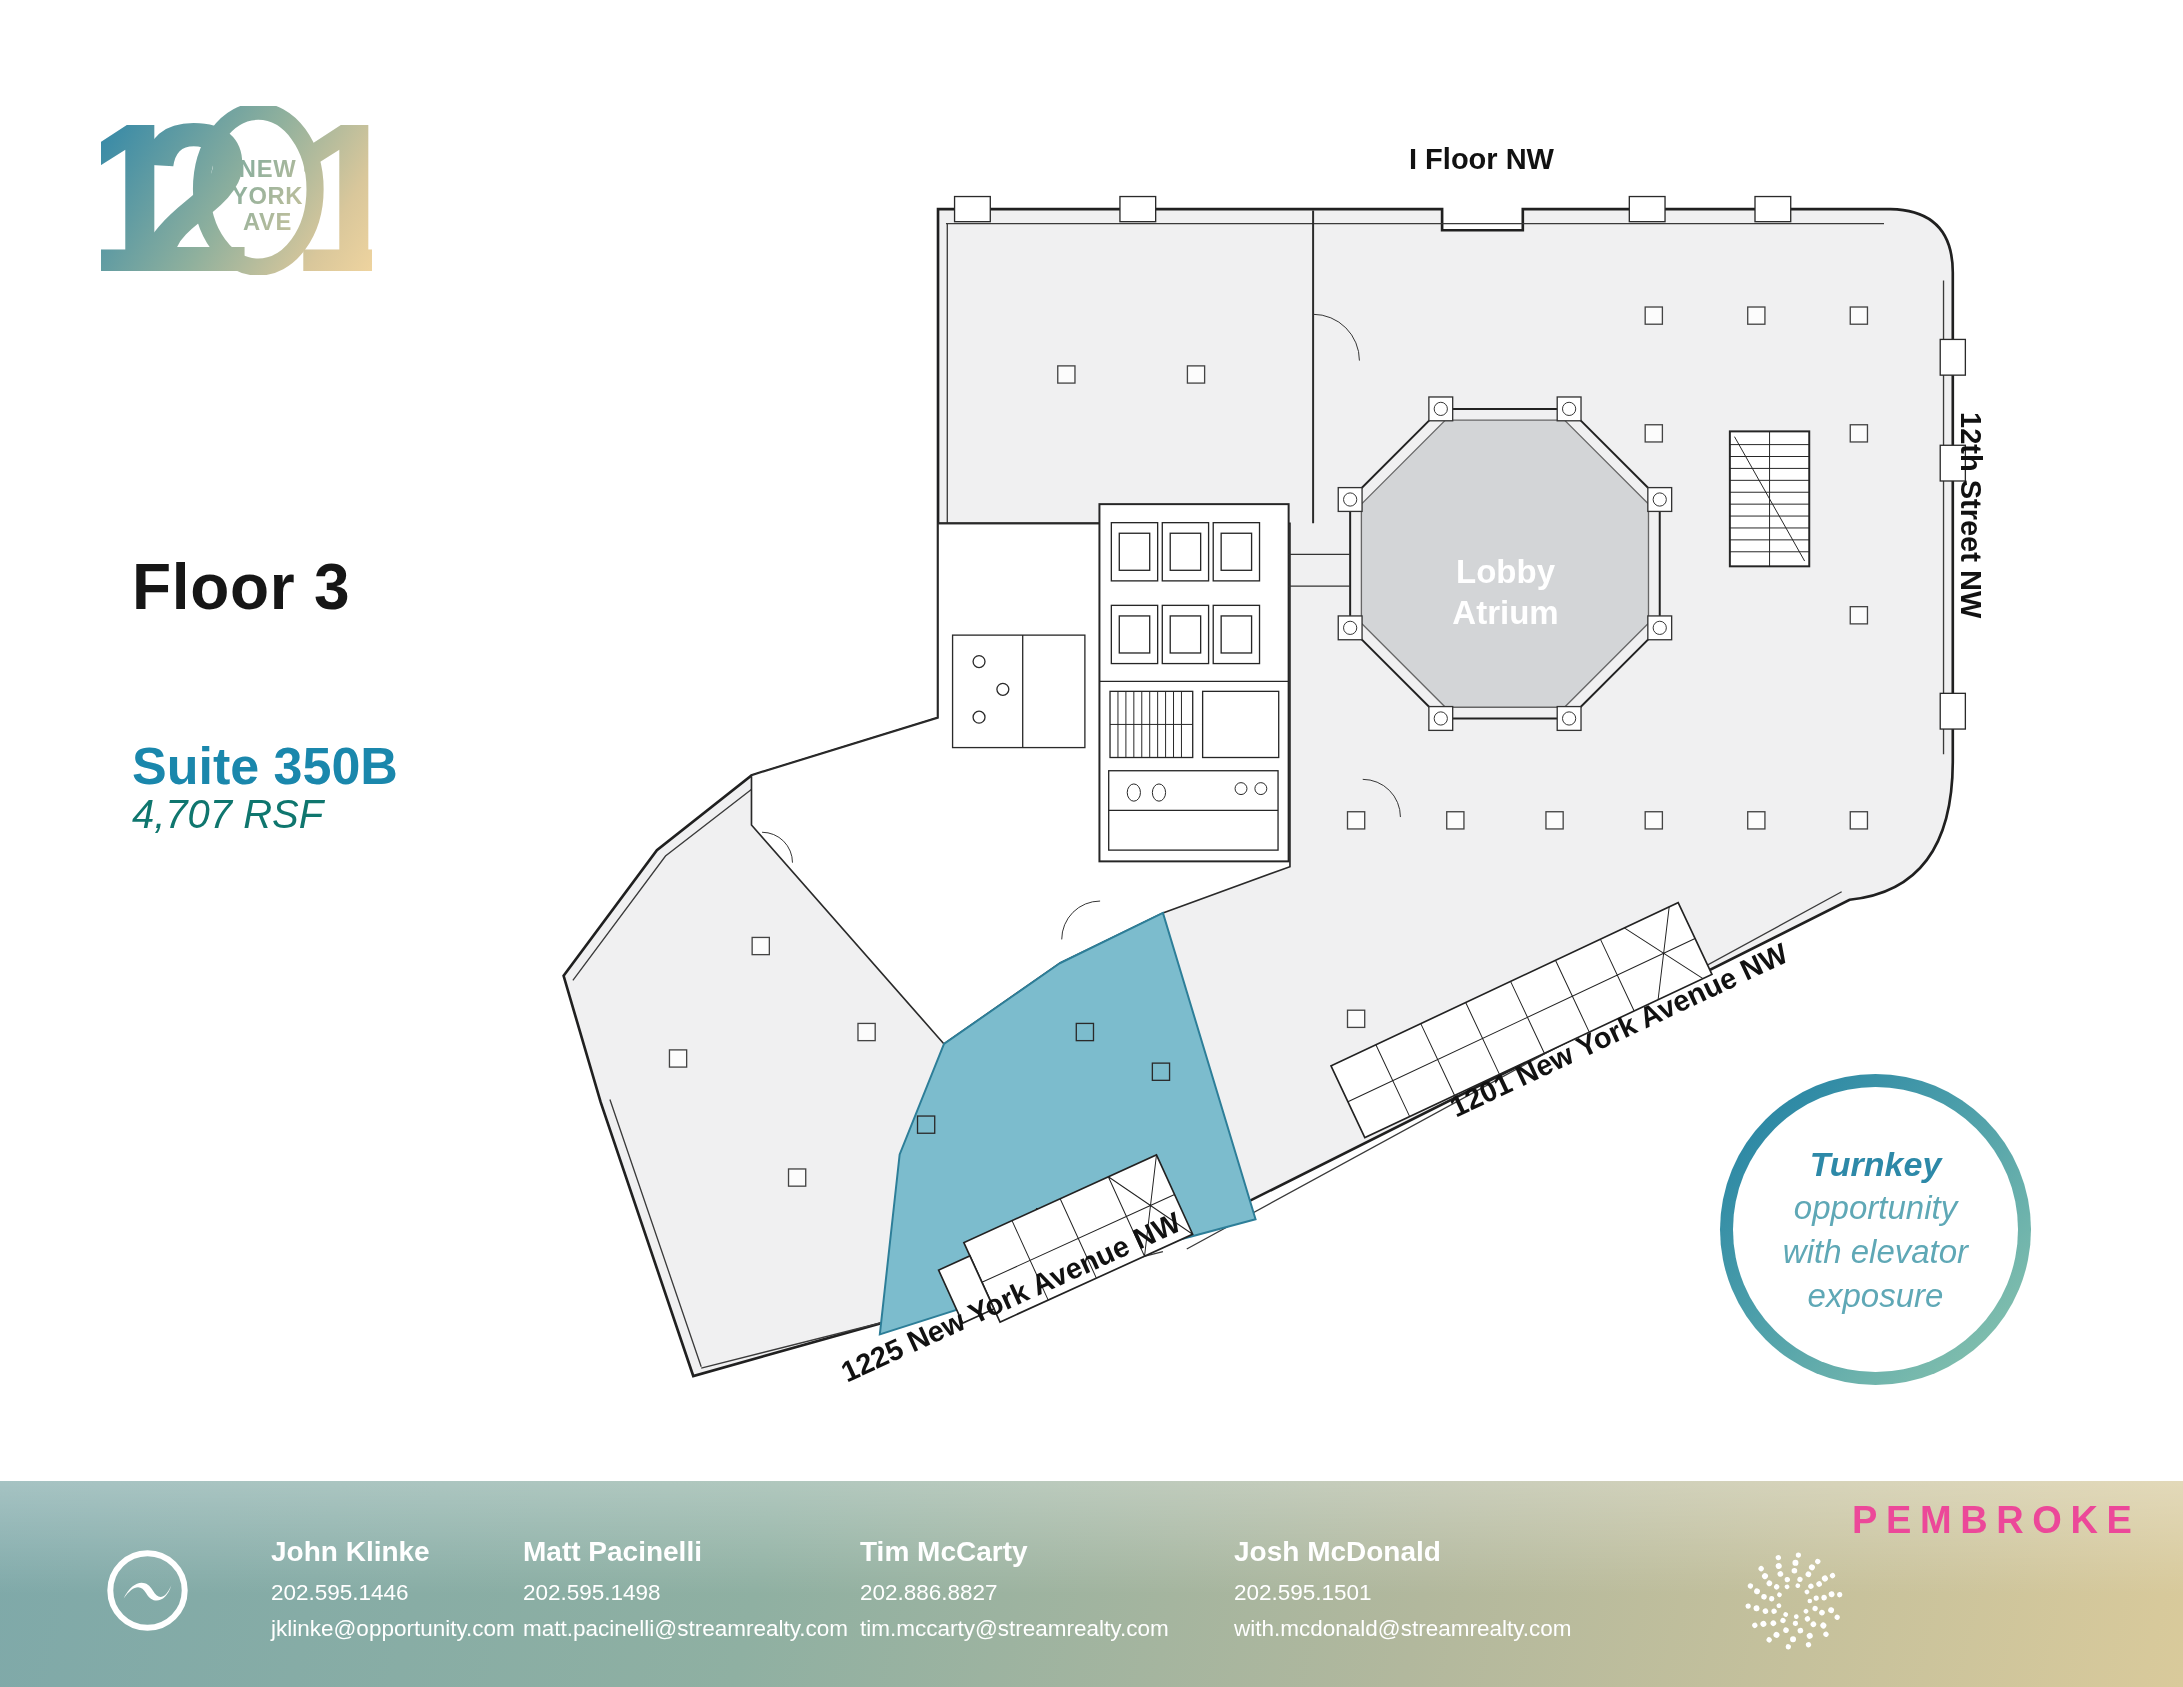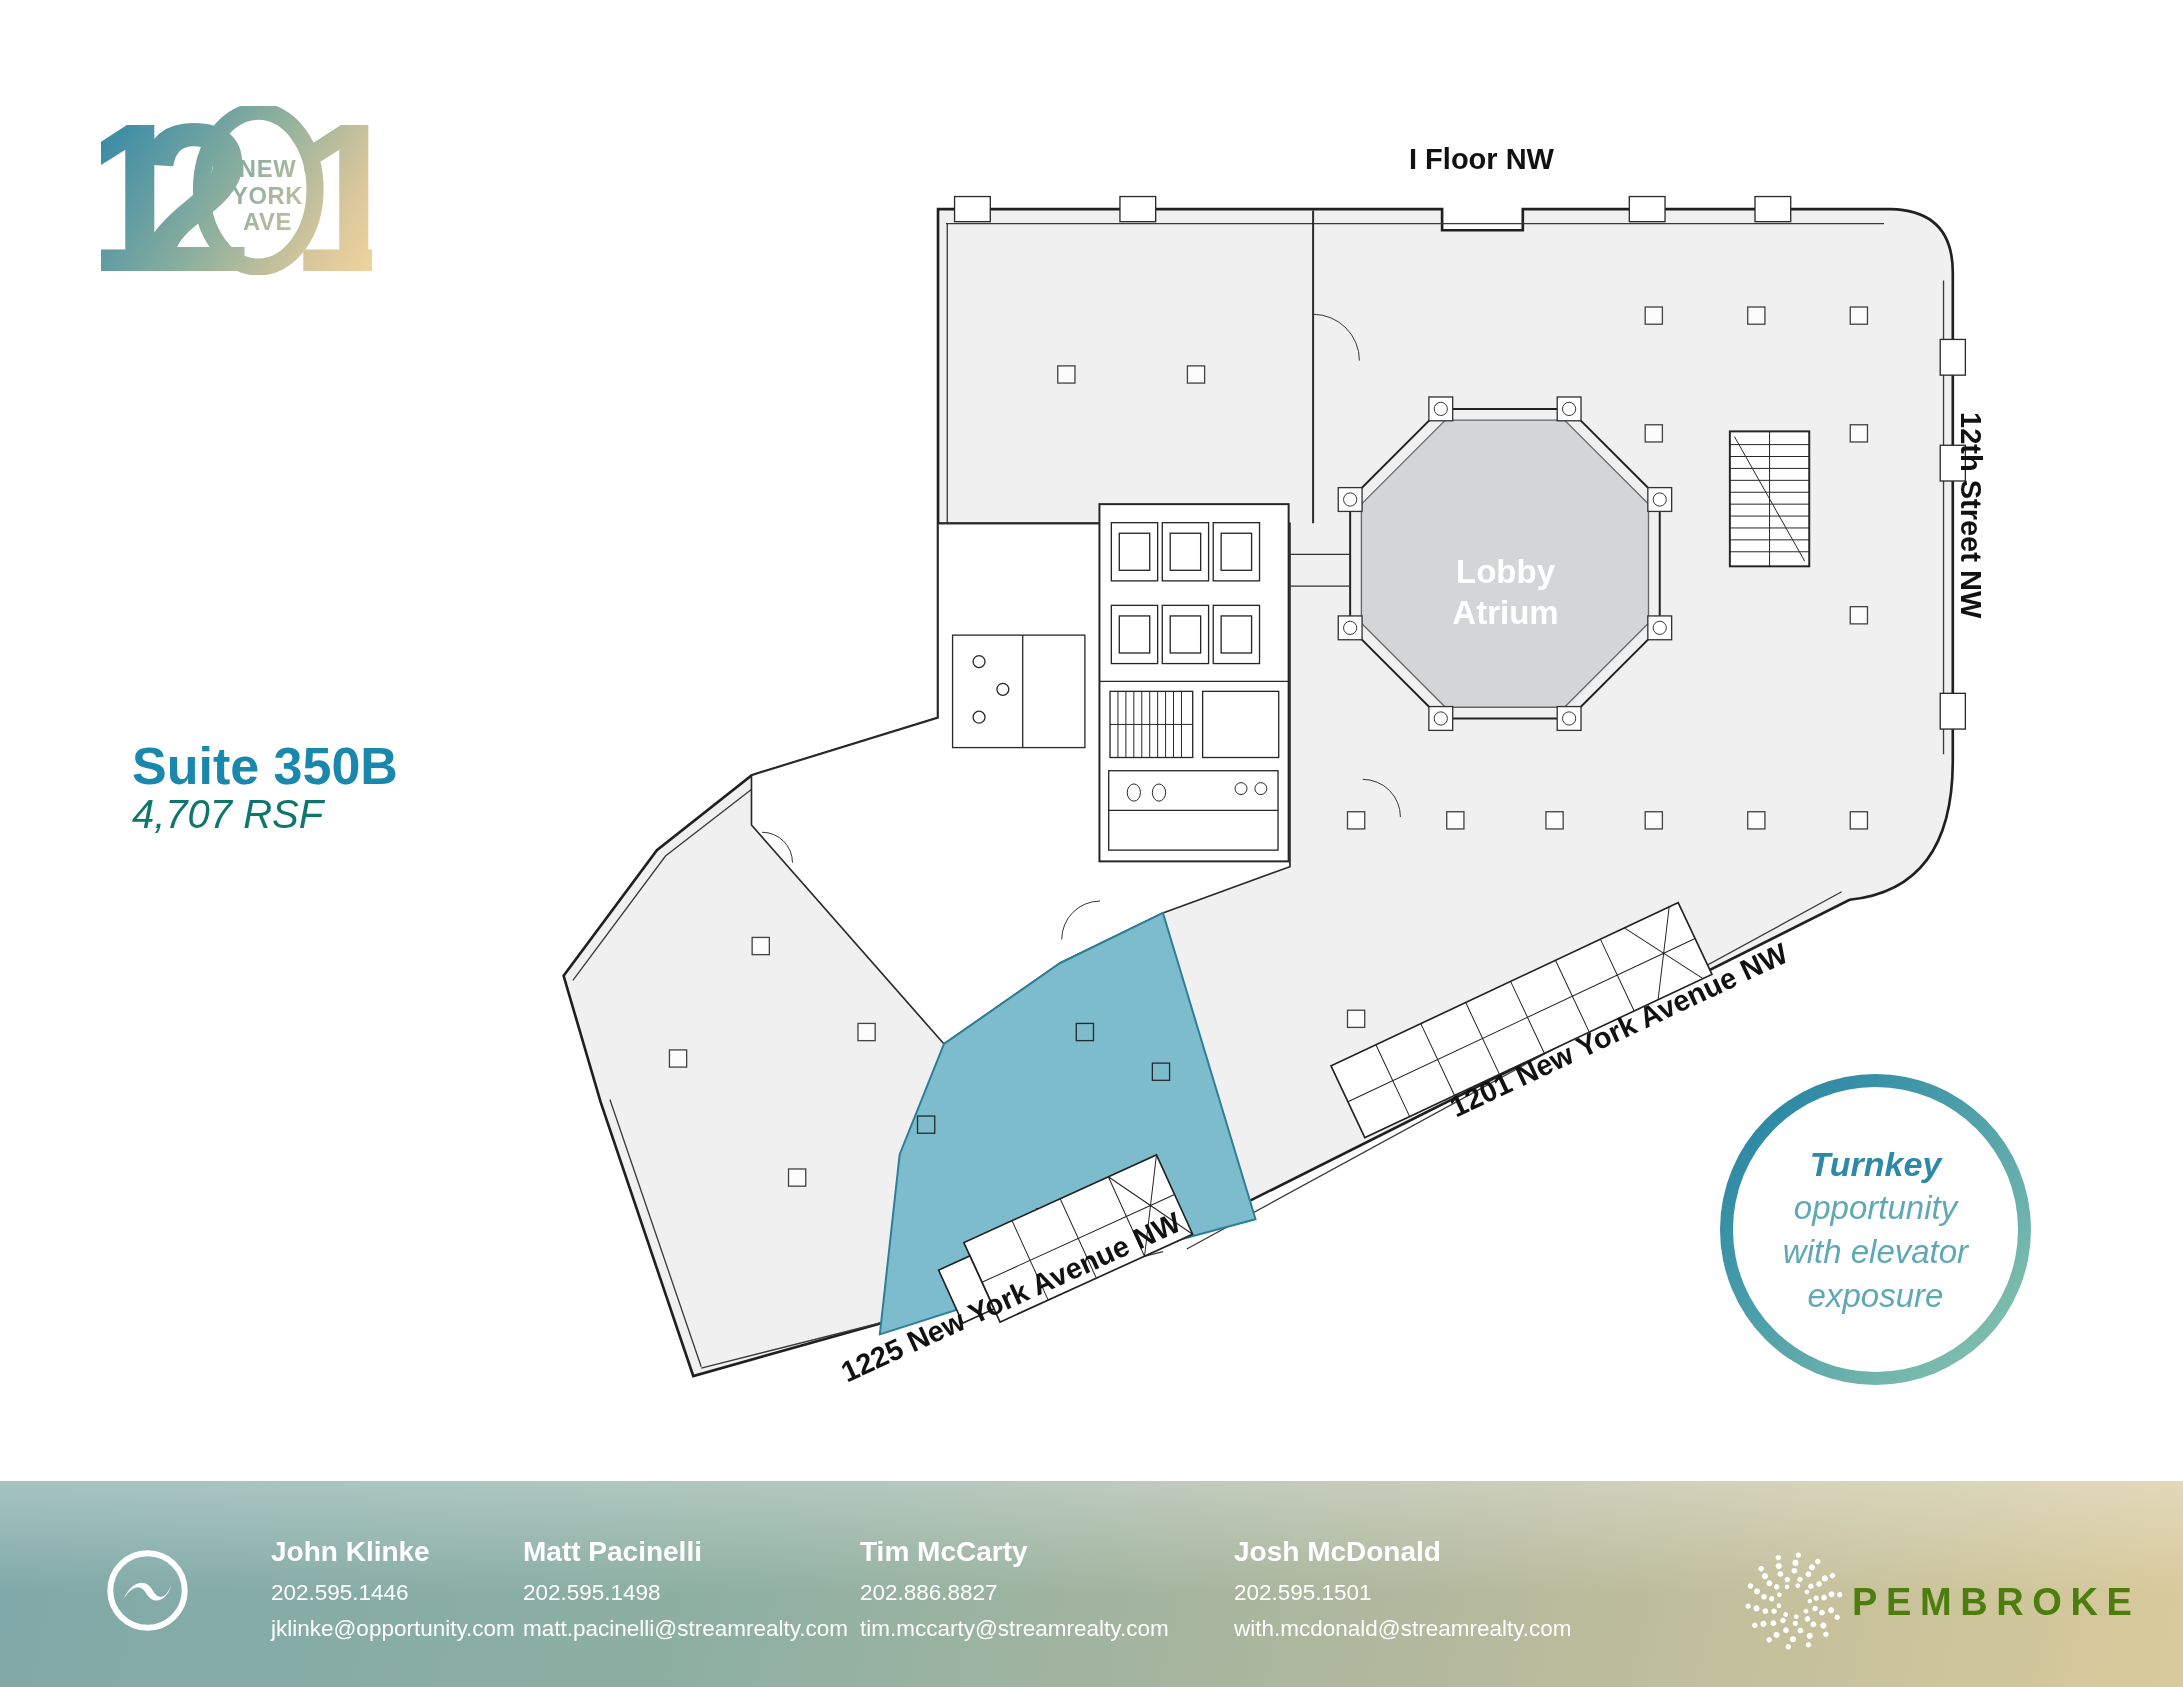--- a/index.html
+++ b/index.html
@@ -29,21 +29,21 @@
   .badge-l2{font-size:33px;font-weight:400;color:#5fa8b6;line-height:44px;}
   
   .footer-band{left:0;top:1481px;width:2183px;height:206px;
     background:linear-gradient(to bottom,rgba(255,255,255,.30),rgba(255,255,255,0) 55%),
                linear-gradient(103deg,#7fa9a9 0%,#8fb0a2 35%,#b2b89d 65%,#d9ca9b 100%);}
   .contact{color:#fff;}
   .c-name{font-size:28px;font-weight:700;top:1536px;}
   .c-phone{font-size:22.5px;font-weight:400;top:1580px;}
   .c-email{font-size:22.5px;font-weight:400;top:1616px;}
   .col1{left:243px;margin-left:28px;} .col2{left:523px;} .col3{left:860px;} .col4{left:1234px;}
-  .pembroke-word{left:1852px;top:1581px;font-size:38px;font-weight:700;letter-spacing:8.6px;color:#4d7c0f;}
+  .pembroke-word{left:1852px;top:1499px;font-size:38px;font-weight:700;letter-spacing:8.6px;color:#ec4899;}
   svg{display:block;}
 </style>
 </head>
 <body>
 
 <div id="page">
 
   <svg class="abs" style="left:101px;top:106px;" width="271" height="169" viewBox="0 0 410 256">
     <defs>
       <linearGradient id="lg-logo" gradientUnits="userSpaceOnUse" x1="0" y1="0" x2="410" y2="256">
@@ -57,20 +57,21 @@
     <text x="52" y="250" font-size="320" font-weight="600" fill="url(#lg-logo)">2</text>
     <ellipse cx="238" cy="126" rx="86" ry="118" fill="none" stroke="url(#lg-logo)" stroke-width="26"></ellipse>
     <text x="286" y="250" font-size="320" font-weight="600" fill="url(#lg-logo)">1</text>
     <g font-size="36" font-weight="700" letter-spacing="1" text-anchor="middle" fill="url(#lg-logo)">
       <text x="252" y="108">NEW</text>
       <text x="252" y="148">YORK</text>
       <text x="252" y="188">AVE</text>
     </g>
   </svg>
 
+  <div class="abs floor-title">Floor 3</div>
   <div class="abs suite-label">Suite 350B</div>
   <div class="abs rsf-label">4,707 RSF</div>
 
   <svg class="abs" style="left:0;top:0;" width="2183" height="1687" viewBox="0 0 3300 2550">
 
     <path d="M1418,316 H2180 V348 H2302 V316 H2858 Q2952,318 2952,412 V1150 Q2952,1344 2796,1360
          L1760,1880 L1048,2080 L908,1666 L852,1475 L993,1285 L1136,1172 L1418,1085 Z" fill="#f0f0f1" stroke="#202020" stroke-width="4"></path>
 
     <path d="M1430,338 H2848 M2938,424 V1140 M2784,1348 L1794,1888 M1758,1892 L1060,2068
              M866,1482 L1006,1294 L1148,1184 M1432,338 V1078 M922,1662 L1060,2066" fill="none" stroke="#3a3a3a" stroke-width="2"></path>

